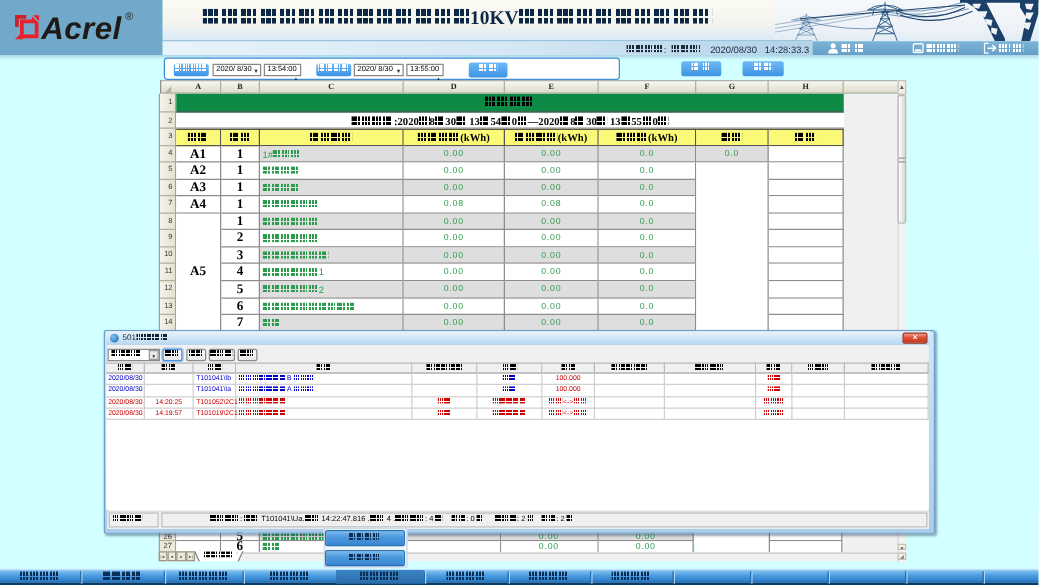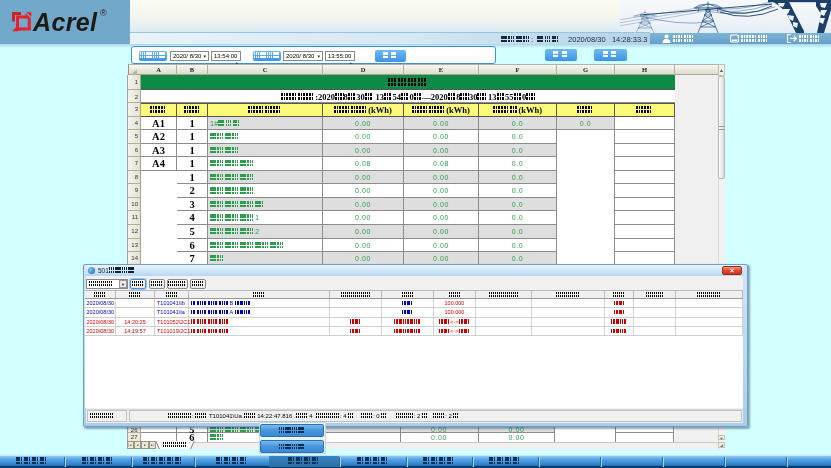--- a/index.html
+++ b/index.html
@@ -72,20 +72,21 @@
 <path d="M8,8 L17,8 L17,11 L11,11 L11,17.5 L8,17.5 Z" fill="#cc2229"></path>
 <path d="M12,11.5 L21.5,11.5 L21.5,9 L26.8,14.2 L26.8,26.5 L12,26.5 Z M15,14.5 L15,23.5 L23.8,23.5 L23.8,14.5 Z" fill-rule="evenodd"></path>
 <path d="M22.5,8.2 L27.3,8.2 L27.3,13 Z"></path>
 <path d="M8,27.3 L14.5,20.8 L14.5,27.3 Z"></path>
 </g>
 <text x="29" y="27" font-family="Liberation Sans,sans-serif" font-style="italic" font-weight="bold" font-size="25" fill="#201a16" textLength="64">Acrel</text>
 <text x="96" y="12" font-family="Liberation Sans,sans-serif" font-size="9" fill="#2a2420">®</text>
 </svg>
 <div class="ab " style="left:0px;top:44px;width:831px;height:4px;background:linear-gradient(180deg,#aed4e9,#d2ffff);"></div>
 <div class="ab " style="left:130px;top:32px;width:520px;height:1px;background:#9cc2dc;"></div>
+<div class="ab " style="left:130px;top:6px;width:472px;height:20px;font-family:'Liberation Serif',serif;font-weight:bold;font-size:15.5px;color:#0d2747;text-align:center;white-space:nowrap;"><span class="cj" style="width:13.8em"></span>10KV<span class="cj" style="width:10em"></span></div>
 <div class="ab " style="left:501px;top:34.5px;width:154px;height:9.5px;font-size:7.5px;color:#1a2a3a;white-space:nowrap;"><span class="cj" style="width:4em"></span>:&nbsp;&nbsp;<span class="cj" style="width:3em"></span>&nbsp;&nbsp;&nbsp;&nbsp;2020/08/30&nbsp;&nbsp;&nbsp;14:28:33.3</div>
 <div class="ab " style="left:662px;top:34px;width:62px;height:10px;color:#fff;font-size:8.5px;font-weight:bold;white-space:nowrap;"><svg width="9" height="9" viewBox="0 0 9 9" style="vertical-align:-1px">
         <circle cx="4.5" cy="2.5" r="2" fill="#fff"></circle>
         <path d="M0.5,9 Q0.5,5 4.5,5 Q8.5,5 8.5,9 Z" fill="#fff"></path>
       </svg>&nbsp;<span class="cj" style="width:1em"></span>&nbsp;<span class="cj" style="width:1em"></span></div>
 <div class="ab " style="left:730px;top:34px;width:62px;height:10px;color:#fff;font-size:8.5px;font-weight:bold;white-space:nowrap;"><svg width="9" height="9" viewBox="0 0 9 9" style="vertical-align:-1px">
         <rect x="0.5" y="1" width="8" height="7" rx="1.5" fill="none" stroke="#fff" stroke-width="1.2"></rect>
         <rect x="2" y="5.5" width="5" height="1.6" fill="#fff"></rect>
       </svg>&nbsp;<span class="cj" style="width:3em"></span></div>
 <div class="ab " style="left:787px;top:34px;width:62px;height:10px;color:#fff;font-size:8.5px;font-weight:bold;white-space:nowrap;"><svg width="10" height="9" viewBox="0 0 10 9" style="vertical-align:-1px">
@@ -204,20 +205,21 @@
 <div class="ab vtx" style="left:323px;top:238.5px;width:81px;height:13.5px;background:#fff;border-right:1px solid #8c8c8c;border-bottom:1px solid #8c8c8c;box-sizing:border-box;line-height:13.5px;">0.00</div>
 <div class="ab vtx" style="left:404px;top:238.5px;width:75px;height:13.5px;background:#fff;border-right:1px solid #8c8c8c;border-bottom:1px solid #8c8c8c;box-sizing:border-box;line-height:13.5px;">0.00</div>
 <div class="ab vtx" style="left:479px;top:238.5px;width:78px;height:13.5px;background:#fff;border-right:1px solid #8c8c8c;border-bottom:1px solid #8c8c8c;box-sizing:border-box;line-height:13.5px;">0.0</div>
 <div class="ab " style="left:615px;top:238.5px;width:60px;height:13.5px;background:#fff;border-right:1px solid #8c8c8c;border-bottom:1px solid #8c8c8c;box-sizing:border-box;"></div>
 <div class="ab abt" style="left:177px;top:252px;width:31px;height:13.6px;border-right:1px solid #8c8c8c;border-bottom:1px solid #8c8c8c;box-sizing:border-box;line-height:13.6px;">7</div>
 <div class="ab gtx" style="left:208px;top:252px;width:115px;height:13.6px;background:#dedede;border-right:1px solid #8c8c8c;border-bottom:1px solid #8c8c8c;box-sizing:border-box;line-height:13.6px;padding-left:2px;white-space:nowrap;"><span class="cj" style="width:2em"></span></div>
 <div class="ab vtx" style="left:323px;top:252px;width:81px;height:13.6px;background:#dedede;border-right:1px solid #8c8c8c;border-bottom:1px solid #8c8c8c;box-sizing:border-box;line-height:13.6px;">0.00</div>
 <div class="ab vtx" style="left:404px;top:252px;width:75px;height:13.6px;background:#dedede;border-right:1px solid #8c8c8c;border-bottom:1px solid #8c8c8c;box-sizing:border-box;line-height:13.6px;">0.00</div>
 <div class="ab vtx" style="left:479px;top:252px;width:78px;height:13.6px;background:#dedede;border-right:1px solid #8c8c8c;border-bottom:1px solid #8c8c8c;box-sizing:border-box;line-height:13.6px;">0.0</div>
 <div class="ab " style="left:615px;top:252px;width:60px;height:13.6px;background:#fff;border-right:1px solid #8c8c8c;border-bottom:1px solid #8c8c8c;box-sizing:border-box;"></div>
+<div class="ab abt" style="left:141px;top:170.8px;width:36px;height:94.8px;background:#fff;border-right:1px solid #8c8c8c;border-bottom:1px solid #8c8c8c;box-sizing:border-box;line-height:94.8px;">A5</div>
 <div class="ab vtx" style="left:557px;top:116.6px;width:58px;height:13.6px;background:#dedede;border-right:1px solid #8c8c8c;border-bottom:1px solid #8c8c8c;box-sizing:border-box;line-height:13.6px;">0.0</div>
 <div class="ab " style="left:557px;top:130.2px;width:58px;height:135.4px;background:#fff;border-right:1px solid #8c8c8c;box-sizing:border-box;"></div>
 <div class="ab " style="left:141px;top:265.6px;width:36px;height:13.4px;background:#fff;border-right:1px solid #8c8c8c;box-sizing:border-box;"></div>
 <div class="ab " style="left:177px;top:265.6px;width:31px;height:13.4px;background:#fff;border-right:1px solid #8c8c8c;box-sizing:border-box;"></div>
 <div class="ab " style="left:208px;top:265.6px;width:115px;height:13.4px;background:#fff;border-right:1px solid #8c8c8c;box-sizing:border-box;"></div>
 <div class="ab " style="left:323px;top:265.6px;width:81px;height:13.4px;background:#fff;border-right:1px solid #8c8c8c;box-sizing:border-box;"></div>
 <div class="ab " style="left:404px;top:265.6px;width:75px;height:13.4px;background:#fff;border-right:1px solid #8c8c8c;box-sizing:border-box;"></div>
 <div class="ab " style="left:479px;top:265.6px;width:78px;height:13.4px;background:#fff;border-right:1px solid #8c8c8c;box-sizing:border-box;"></div>
 <div class="ab " style="left:615px;top:265.6px;width:60px;height:13.4px;background:#fff;border-right:1px solid #8c8c8c;box-sizing:border-box;"></div>
 <div class="ab " style="left:127.5px;top:419.5px;width:13px;height:13.7px;background:#ece9d8;border-right:1px solid #a8a390;border-bottom:1px solid #b4af9c;box-sizing:border-box;font-size:6px;color:#333;text-align:right;padding-right:2px;line-height:20px;">26</div>

